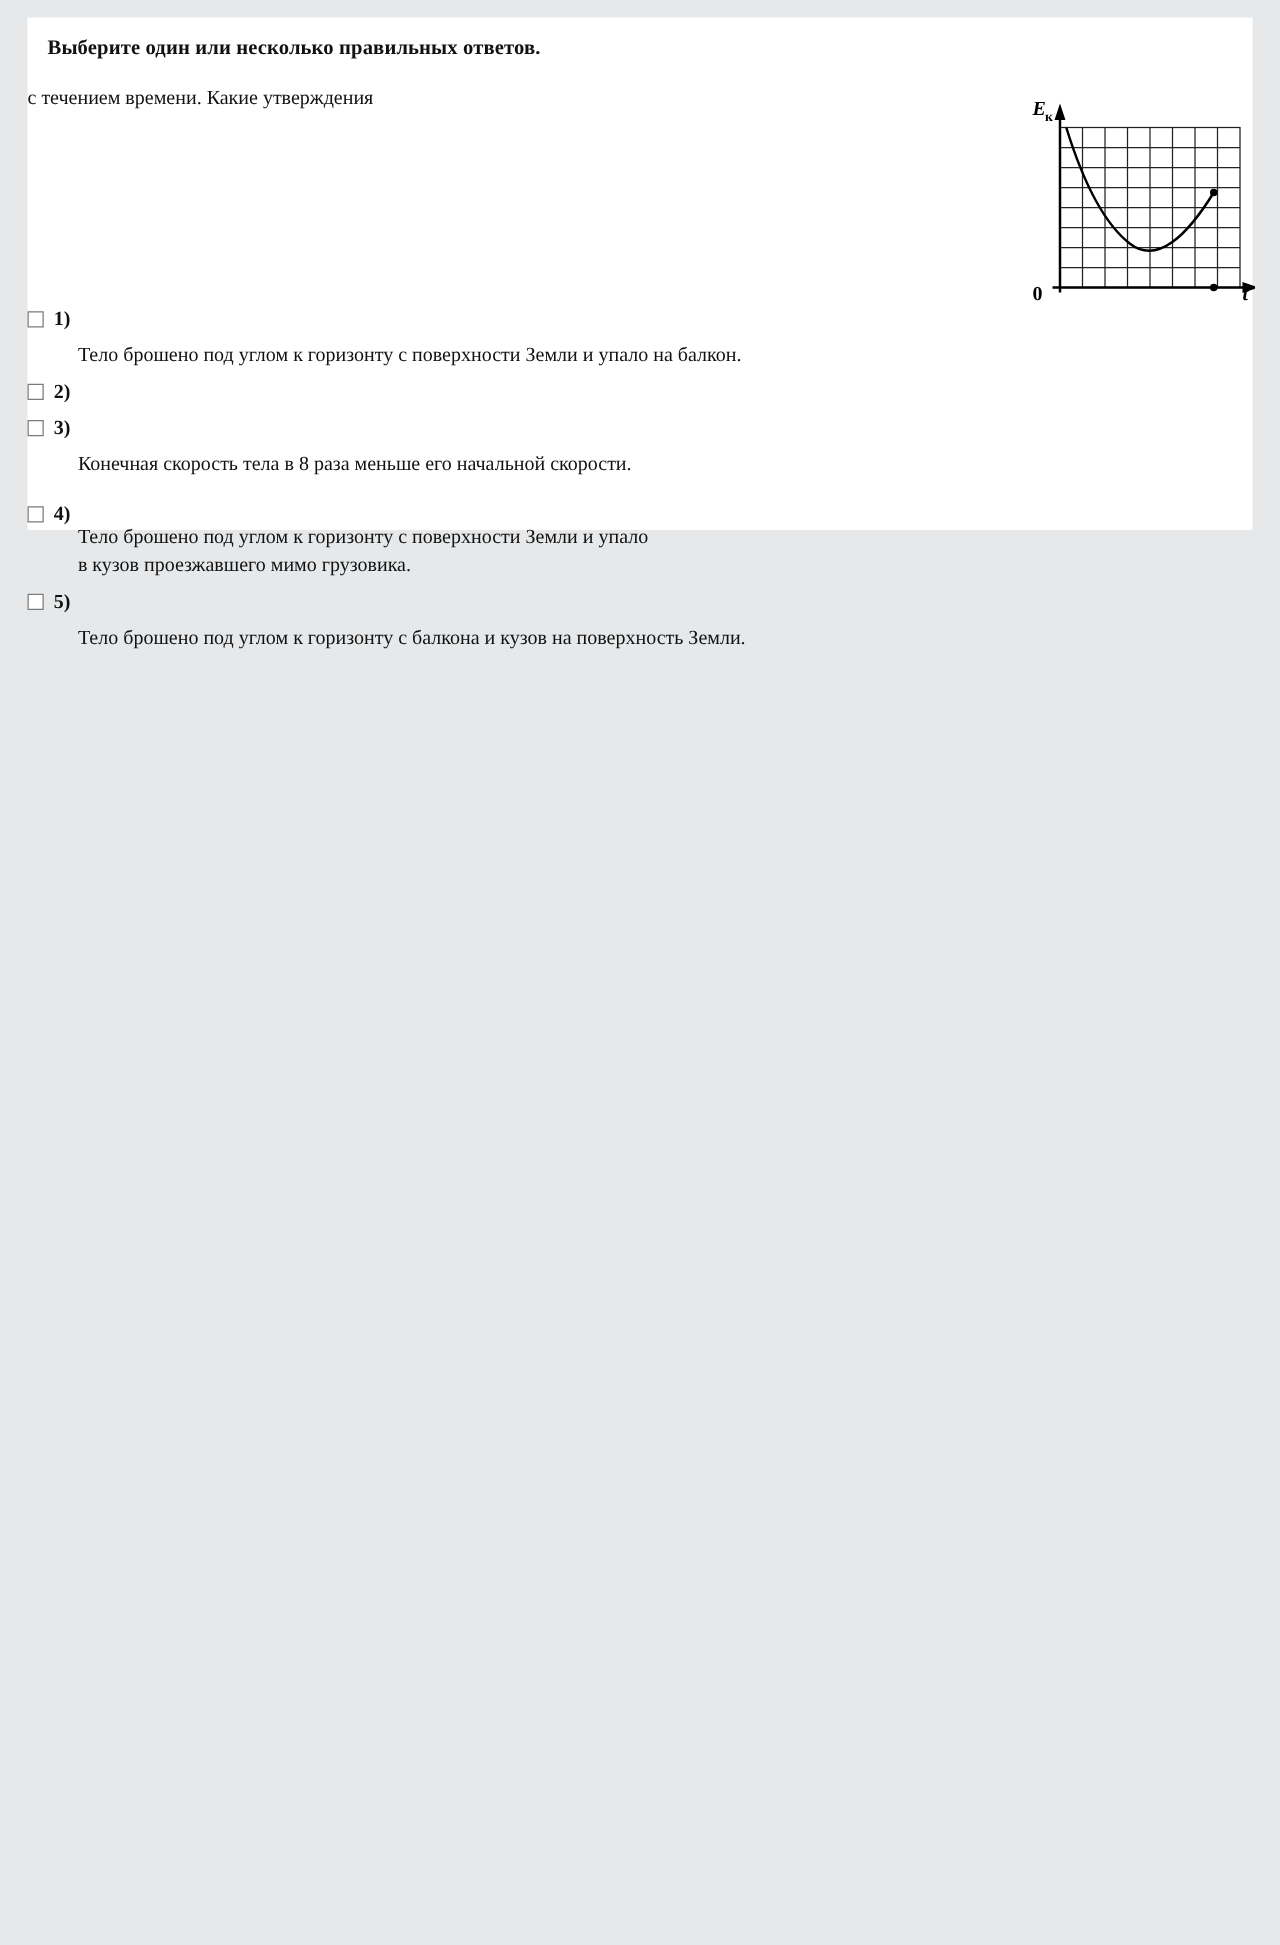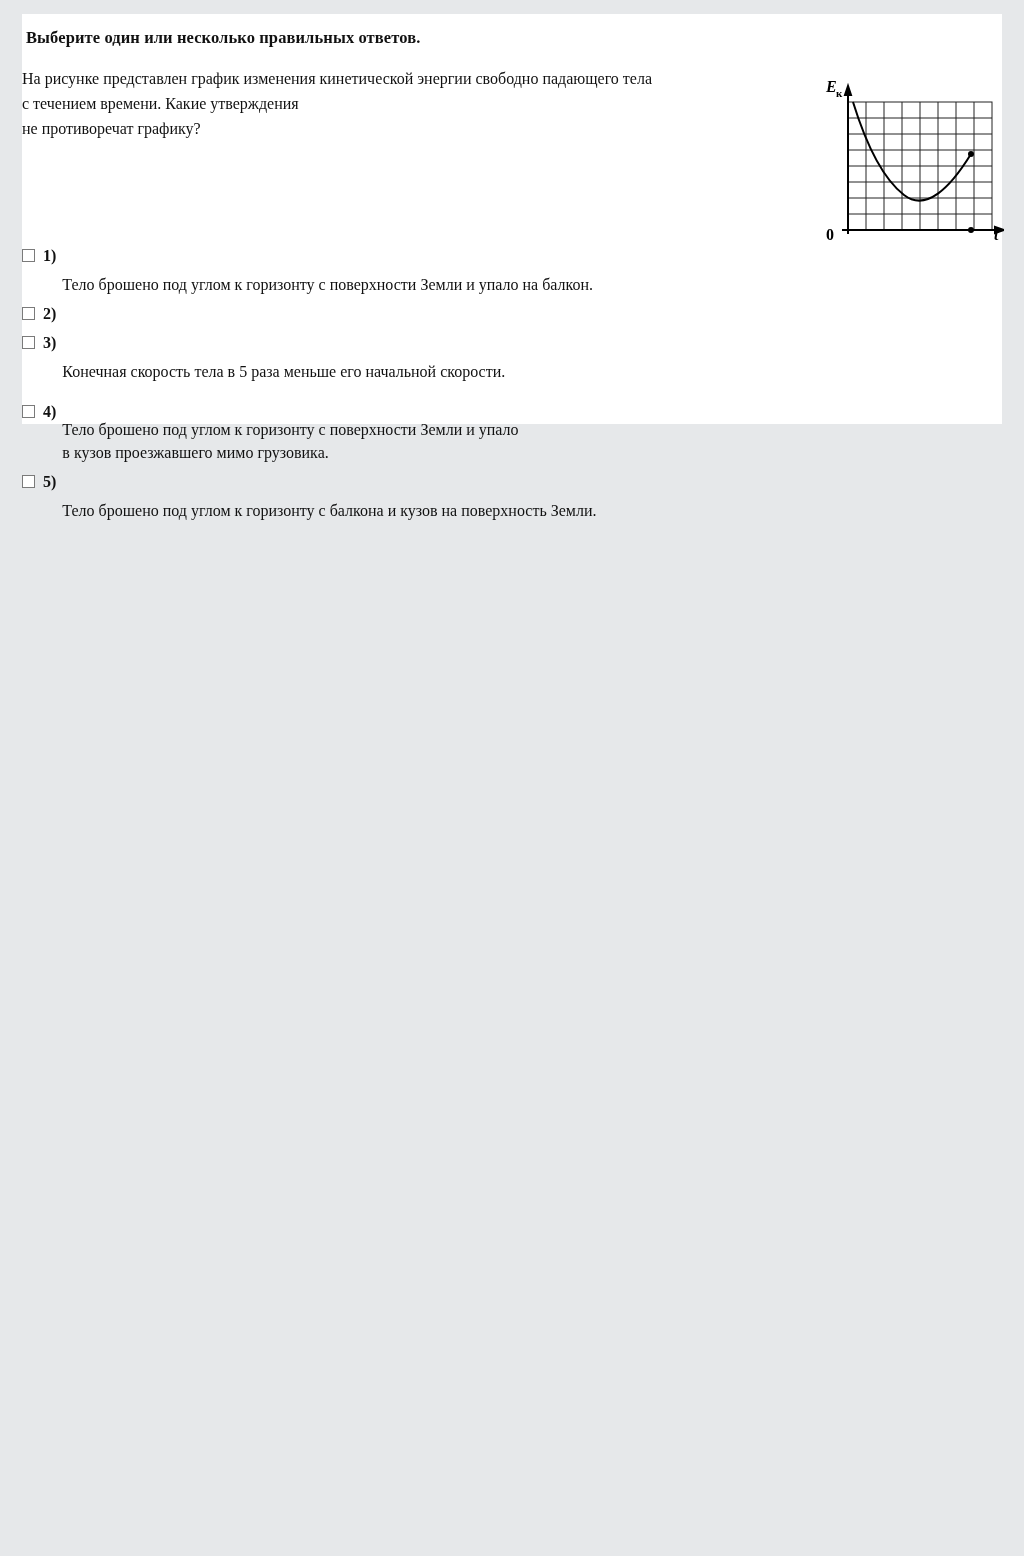--- a/index.html
+++ b/index.html
@@ -17,21 +17,21 @@
   .page {
     position: absolute;
     left: 22px;
     top: 14px;
     width: 980px;
     height: 410px;
     background: #ffffff;
   }
   .instruction {
     position: absolute;
-    left: 4px;
+    left: 16px;
     top: 14px;
     font-size: 16.5px;
     font-weight: bold;
     letter-spacing: 0.1px;
   }
   .question {
     position: absolute;
     left: 0px;
     top: 52px;
     width: 740px;
@@ -97,23 +97,21 @@
   .option.two-line .opt-num { margin-top: 11px; }
 </style>
 </head>
 <body>
 
 <div class="page">
 
   <div class="instruction">Выберите один или несколько правильных ответов.</div>
 
   <div class="question">
-    <span class="line">На рисунке представлен график изменения кинетической энергии свободно падающего тела</span>
     <span class="line">с течением времени. Какие утверждения</span>
-    <span class="line">не противоречат графику?</span>
   </div>
 
   <div class="chart-wrap">
     <svg class="chart-svg" width="200" height="180" viewBox="0 0 200 180">
 
       <g stroke="#222" stroke-width="1" fill="none">
         <rect x="44" y="40" width="144" height="128"></rect>
         <line x1="62" y1="40" x2="62" y2="168"></line>
         <line x1="80" y1="40" x2="80" y2="168"></line>
         <line x1="98" y1="40" x2="98" y2="168"></line>
@@ -160,21 +158,21 @@
 
     <div class="option">
       <span class="checkbox"></span>
       <span class="opt-num">2)</span>
     </div>
 
     <div class="option">
       <span class="checkbox"></span>
       <span class="opt-num">3)</span>
       <span class="opt-text">
-        <span class="l">Конечная скорость тела в 5 раза меньше его начальной скорости.</span>
+        <span class="l">Конечная скорость тела в 8 раза меньше его начальной скорости.</span>
       </span>
     </div>
 
     <div class="option two-line">
       <span class="checkbox"></span>
       <span class="opt-num">4)</span>
       <span class="opt-text">
         <span class="l">Тело брошено под углом к горизонту с поверхности Земли и упало</span>
         <span class="l">в кузов проезжавшего мимо грузовика.</span>
       </span>

